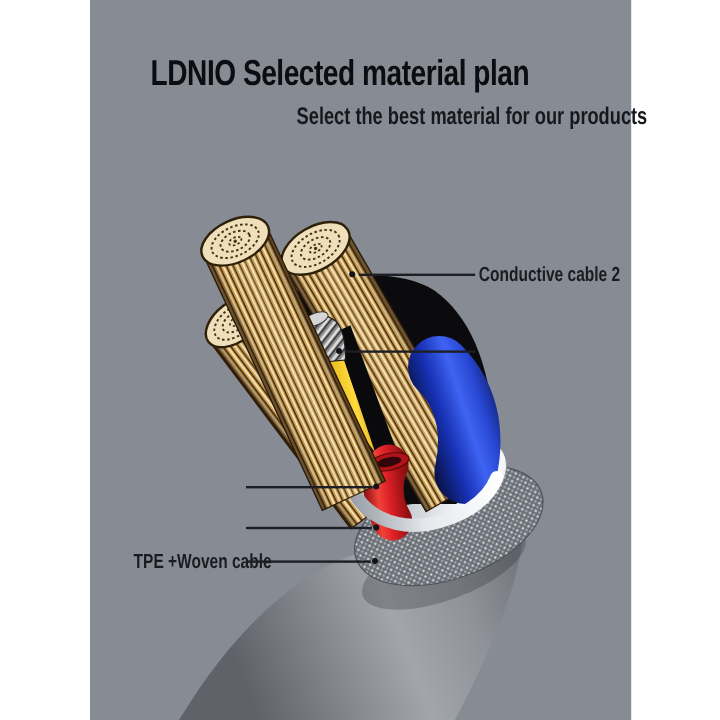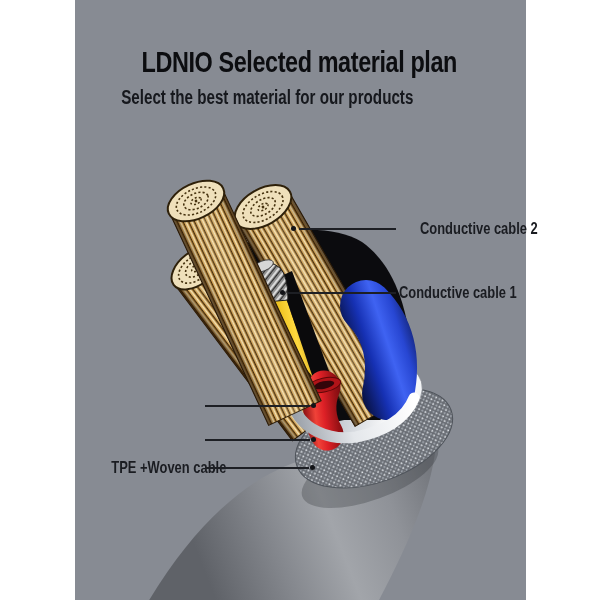--- a/index.html
+++ b/index.html
@@ -1,23 +1,23 @@
 <!DOCTYPE html>
 <html><head>
 <meta charset="utf-8">
 <style>
   html,body{margin:0;padding:0;background:#ffffff;}
   .stage{position:relative;width:600px;height:600px;overflow:hidden;background:#ffffff;
          font-family:"Liberation Sans",sans-serif;}
   .panel{position:absolute;left:75px;top:0;width:451px;height:600px;background:#878b93;}
   .illu{position:absolute;left:0;top:0;width:600px;height:600px;}
   .title{position:absolute;left:75px;top:45px;width:416px;text-align:center;
-         font-size:30px;font-weight:700;color:#0c0d10;line-height:34px;white-space:nowrap;padding-left:16px;}
+         font-size:30px;font-weight:700;color:#0c0d10;line-height:34px;white-space:nowrap;}
   .title>span{display:inline-block;transform:scaleX(0.78);transform-origin:center;letter-spacing:-0.5px;}
-  .subtitle{position:absolute;left:75px;top:86px;width:511px;text-align:left;
+  .subtitle{position:absolute;left:75px;top:86px;width:511px;text-align:right;
          font-size:20px;font-weight:600;color:#16181d;line-height:22px;white-space:nowrap;}
   .subtitle>span{display:inline-block;transform:scaleX(0.76);transform-origin:center;}
   .lbl{position:absolute;font-size:17px;font-weight:700;color:#1a1c21;line-height:18px;white-space:nowrap;}
   .lbl.right-side>span{display:inline-block;transform:scaleX(0.76);transform-origin:left center;}
   .lbl.left-side{text-align:right;}
   .lbl.left-side>span{display:inline-block;transform:scaleX(0.76);transform-origin:right center;}
   .lead{position:absolute;height:1.5px;background:#1d1f24;}
   .dot{position:absolute;width:5px;height:5px;border-radius:50%;background:#121317;}
 </style>
 </head>
@@ -145,29 +145,26 @@
       <ellipse cx="0" cy="0" rx="5.5" ry="3" fill="none" stroke="#46320f" stroke-width="1.5" stroke-dasharray="2 2"></ellipse>
       <circle cx="0" cy="0" r="1.4" fill="#46320f"></circle>
     </g>
   </svg>
 
   <div class="title"><span>LDNIO Selected material plan</span></div>
   <div class="subtitle"><span>Select the best material for our products</span></div>
 
   <div class="dot" style="left:291px;top:226px;"></div>
   <div class="lead" style="left:299px;top:228px;width:97px;"></div>
-  <div class="lbl right-side" style="left:420px;top:220px;">
+  <div class="lbl right-side" style="left:399px;top:220px;">
     <span>Conductive cable 2</span>
   </div>
 
   <div class="dot" style="left:280px;top:290px;"></div>
   <div class="lead" style="left:288px;top:292px;width:108px;"></div>
-  <div class="lbl right-side" style="left:399px;top:284px;">
-    <span>Conductive cable 1</span>
-  </div>
 
   <div class="lead" style="left:205px;top:405px;width:105px;"></div>
   <div class="dot" style="left:311px;top:403px;"></div>
 
   <div class="lead" style="left:205px;top:439px;width:105px;"></div>
   <div class="dot" style="left:311px;top:437px;"></div>
 
   <div class="lbl left-side" style="left:75px;top:459px;width:123px;">
     <span>TPE +Woven cable</span>
   </div>

